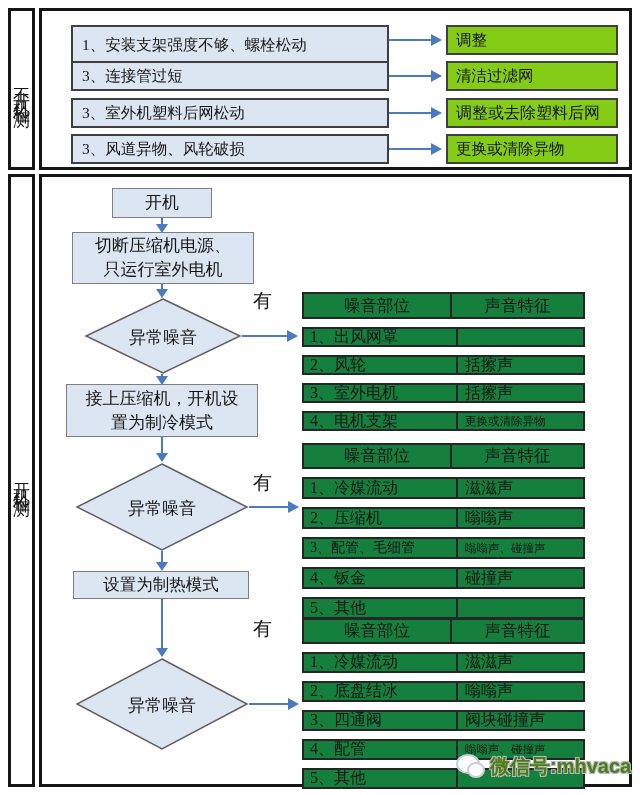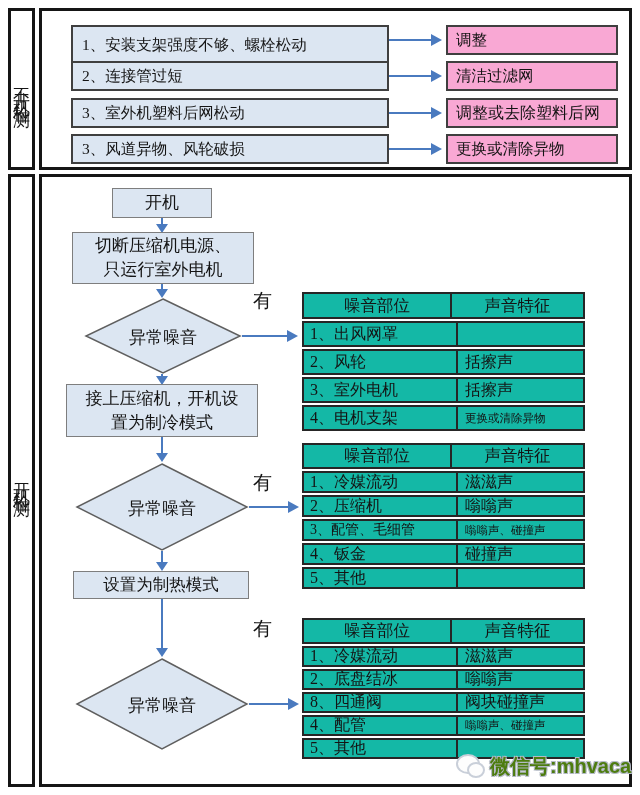--- a/index.html
+++ b/index.html
@@ -13,44 +13,44 @@
   .vlabel{
     width:100%;height:100%;display:flex;align-items:center;justify-content:center;
     writing-mode:vertical-rl;text-orientation:upright;font-size:17px;letter-spacing:6px;
   }
   
   .pbox{
     background:#dce6f2;border:2px solid #3f3f3f;display:flex;align-items:center;
     padding-left:9px;font-size:15.5px;white-space:nowrap;
   }
   .abox{
-    background:#f9a8d4;border:2px solid #3f3f3f;display:flex;align-items:center;
+    background:#84cc16;border:2px solid #3f3f3f;display:flex;align-items:center;
     padding-left:8px;font-size:15.5px;white-space:nowrap;
   }
   .abox.small{font-size:16px;}
   .flow{
     position:absolute;box-sizing:border-box;background:#dce6f2;border:1.5px solid #7e7e7e;
     display:flex;flex-direction:column;align-items:center;justify-content:center;
     text-align:center;font-size:17px;line-height:24px;white-space:nowrap;
   }
   
   .hline{position:absolute;height:2px;background:#4a7abf;}
   .vline{position:absolute;width:2px;background:#4a7abf;}
   .tri-right{position:absolute;width:0;height:0;border-top:6px solid transparent;border-bottom:6px solid transparent;border-left:11px solid #4a7abf;}
   .tri-down{position:absolute;width:0;height:0;border-left:6px solid transparent;border-right:6px solid transparent;border-top:9px solid #4a7abf;}
   .yes{position:absolute;font-size:19px;}
   .dtext{position:absolute;text-align:center;font-size:17px;}
   
   .ntable{position:absolute;left:302px;width:283px;}
-  .trow{display:flex;box-sizing:border-box;border:2px solid #262626;background:#14b8a6;margin-bottom:2px;align-items:stretch;}
+  .trow{display:flex;box-sizing:border-box;border:2px solid #262626;background:#15803d;margin-bottom:8px;align-items:stretch;}
   .tc-l{width:146px;border-right:2px solid #262626;display:flex;align-items:center;padding-left:6px;font-size:16px;white-space:nowrap;}
   .tc-r{flex:1;display:flex;align-items:center;padding-left:7px;font-size:16px;white-space:nowrap;}
   .trow.head .tc-l,.trow.head .tc-r{justify-content:center;padding-left:0;font-size:16.5px;}
   .tc-r.small{font-size:11.5px;}
-  .t1 .trow{height:26px;} .t1 .trow.head{height:27px;}
+  .t1 .trow{height:20px;} .t1 .trow.head{height:27px;}
   .t2 .trow{height:22px;} .t2 .trow.head{height:26px;}
   .t3 .trow{height:21px;} .t3 .trow.head{height:26px;}
   
   .wm{position:absolute;left:456px;top:753px;display:flex;align-items:center;gap:4px;}
   .wm-txt{
     font-family:"Liberation Sans","DejaVu Sans",sans-serif;font-size:20px;font-weight:bold;
     color:#4d7c0f;text-shadow:1px 1px 0 #b4bac6,-1px -1px 0 #b4bac6,1px -1px 0 #b4bac6,-1px 1px 0 #b4bac6;
     white-space:nowrap;
   }
   .wm-icon{position:relative;width:30px;height:26px;}
@@ -69,21 +69,21 @@
   <div class="cell" style="left:8px;top:174px;width:27px;height:613px;">
     <div class="vlabel">开机检测</div>
   </div>
   <div class="cell" style="left:39px;top:174px;width:593px;height:613px;"></div>
 
   <div class="abs pbox" style="left:71px;top:25px;width:318px;height:40px;">1、安装支架强度不够、螺栓松动</div>
   <div class="hline" style="left:389px;top:39px;width:43px;"></div>
   <div class="tri-right" style="left:431px;top:34px;"></div>
   <div class="abs abox" style="left:446px;top:25px;width:172px;height:30px;">调整</div>
 
-  <div class="abs pbox" style="left:71px;top:61px;width:318px;height:30px;">2、连接管过短</div>
+  <div class="abs pbox" style="left:71px;top:61px;width:318px;height:30px;">3、连接管过短</div>
   <div class="hline" style="left:389px;top:75px;width:43px;"></div>
   <div class="tri-right" style="left:431px;top:70px;"></div>
   <div class="abs abox" style="left:446px;top:61px;width:172px;height:30px;">清洁过滤网</div>
 
   <div class="abs pbox" style="left:71px;top:98px;width:318px;height:30px;">3、室外机塑料后网松动</div>
   <div class="hline" style="left:389px;top:112px;width:43px;"></div>
   <div class="tri-right" style="left:431px;top:107px;"></div>
   <div class="abs abox small" style="left:446px;top:98px;width:172px;height:30px;">调整或去除塑料后网</div>
 
   <div class="abs pbox" style="left:71px;top:134px;width:318px;height:30px;">3、风道异物、风轮破损</div>
@@ -203,21 +203,21 @@
     </div>
     <div class="trow">
       <div class="tc-l">1、冷媒流动</div>
       <div class="tc-r">滋滋声</div>
     </div>
     <div class="trow">
       <div class="tc-l">2、底盘结冰</div>
       <div class="tc-r">嗡嗡声</div>
     </div>
     <div class="trow">
-      <div class="tc-l">8、四通阀</div>
+      <div class="tc-l">3、四通阀</div>
       <div class="tc-r">阀块碰撞声</div>
     </div>
     <div class="trow">
       <div class="tc-l">4、配管</div>
       <div class="tc-r small">嗡嗡声、碰撞声</div>
     </div>
     <div class="trow">
       <div class="tc-l">5、其他</div>
       <div class="tc-r"></div>
     </div>

